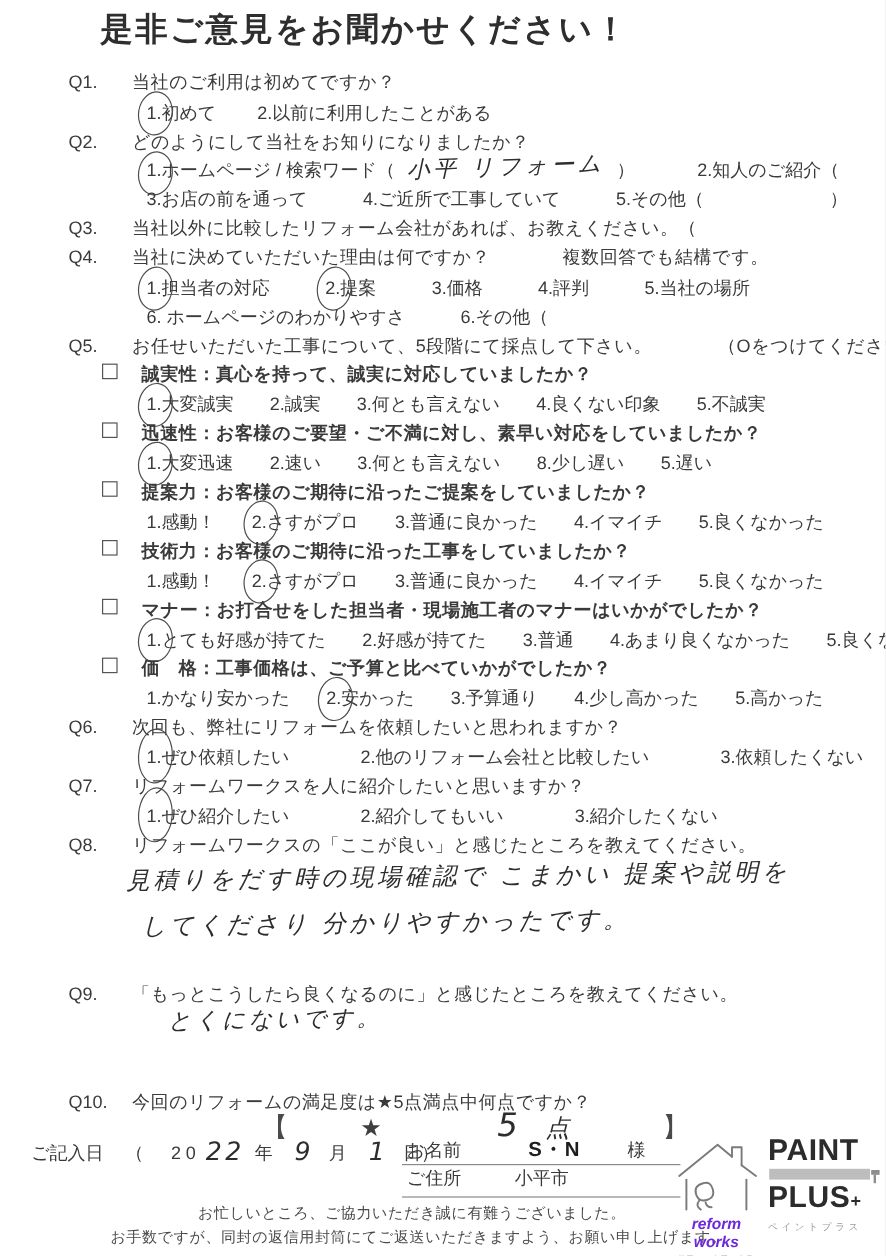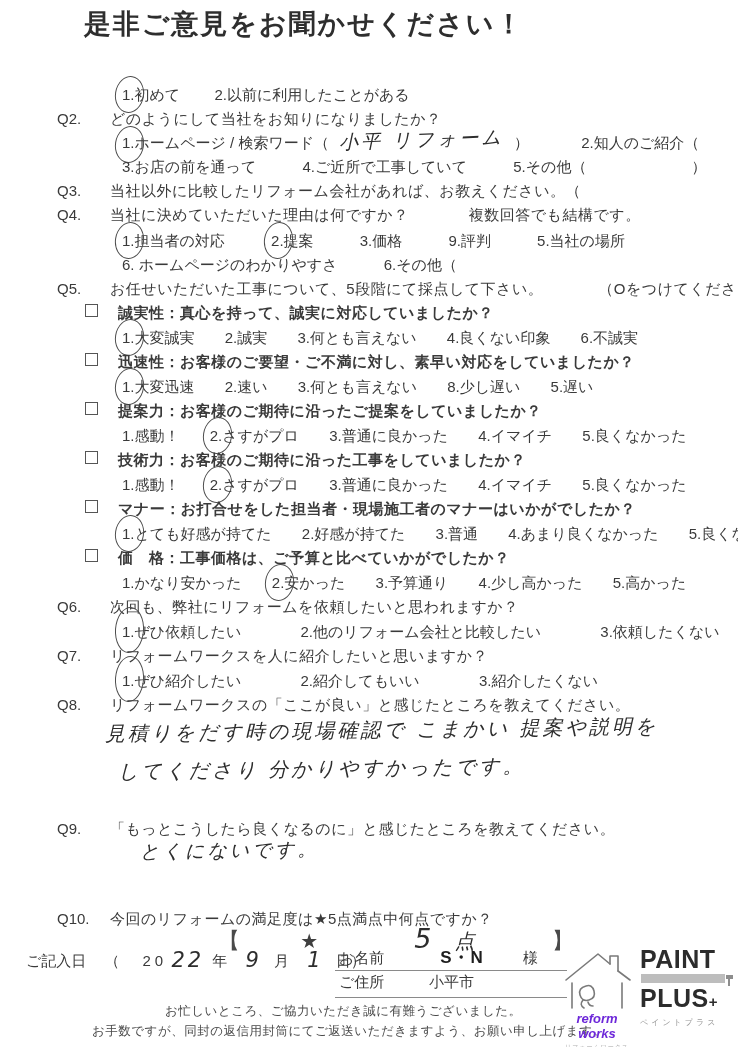--- a/index.html
+++ b/index.html
@@ -67,20 +67,23 @@
   .pp-plussign{font-size:15px;}
   .pp-sub{font-size:8px;color:#9a9a9a;letter-spacing:3px;margin-top:2px;}
 </style>
 </head>
 <body>
 
 <div class="page">
 
   <div class="title">是非ご意見をお聞かせください！</div>
 
+  <div class="row" style="top:58px">
+    <span class="qno">Q1.</span><span class="qtext">当社のご利用は初めてですか？</span>
+  </div>
   <div class="row opts" style="top:84px">
     <span class="opt circ">1.初めて</span>
     <span class="opt">2.以前に利用したことがある</span>
   </div>
 
   <div class="row" style="top:108px">
     <span class="qno">Q2.</span><span class="qtext">どのようにして当社をお知りになりましたか？</span>
   </div>
   <div class="row opts" style="top:130px">
     <span class="opt"><span class="circ">1.ホームページ / 検索ワード（</span><span class="hand inlinehand">小平 リフォーム</span><span>）</span></span>
@@ -96,41 +99,41 @@
     <span class="qno">Q3.</span><span class="qtext">当社以外に比較したリフォーム会社があれば、お教えください。（　　　　　　　　　　）</span>
   </div>
 
   <div class="row" style="top:204px">
     <span class="qno">Q4.</span><span class="qtext">当社に決めていただいた理由は何ですか？</span><span class="qtext spacer60"></span><span class="qtext">複数回答でも結構です。</span>
   </div>
   <div class="row opts g42" style="top:230px">
     <span class="opt circ">1.担当者の対応</span>
     <span class="opt circ">2.提案</span>
     <span class="opt">3.価格</span>
-    <span class="opt">9.評判</span>
+    <span class="opt">4.評判</span>
     <span class="opt">5.当社の場所</span>
   </div>
   <div class="row opts g42" style="top:254px">
     <span class="opt">6. ホームページのわかりやすさ</span>
     <span class="opt">6.その他（　　　　　　　　　　　　　　　　　　　　　）</span>
   </div>
 
   <div class="row" style="top:278px">
     <span class="qno">Q5.</span><span class="qtext">お任せいただいた工事について、5段階にて採点して下さい。</span><span class="qtext note-gap">（Oをつけてください）</span>
   </div>
 
   <div class="row sub" style="top:302px">
     <span class="cbx"></span><span>誠実性：真心を持って、誠実に対応していましたか？</span>
   </div>
   <div class="row opts g26" style="top:327px">
     <span class="opt circ">1.大変誠実</span>
     <span class="opt">2.誠実</span>
     <span class="opt">3.何とも言えない</span>
     <span class="opt">4.良くない印象</span>
-    <span class="opt">6.不誠実</span>
+    <span class="opt">5.不誠実</span>
   </div>
 
   <div class="row sub" style="top:351px">
     <span class="cbx"></span><span>迅速性：お客様のご要望・ご不満に対し、素早い対応をしていましたか？</span>
   </div>
   <div class="row opts g26" style="top:376px">
     <span class="opt circ">1.大変迅速</span>
     <span class="opt">2.速い</span>
     <span class="opt">3.何とも言えない</span>
     <span class="opt">8.少し遅い</span>

